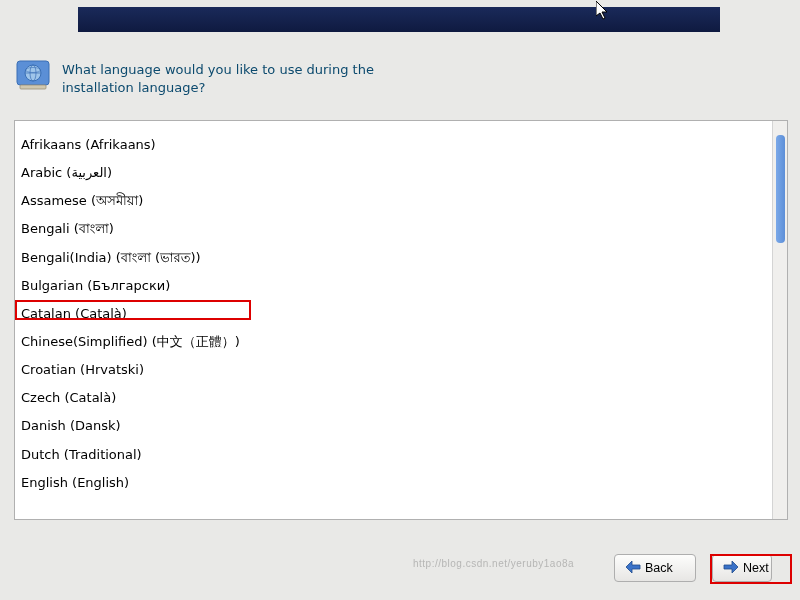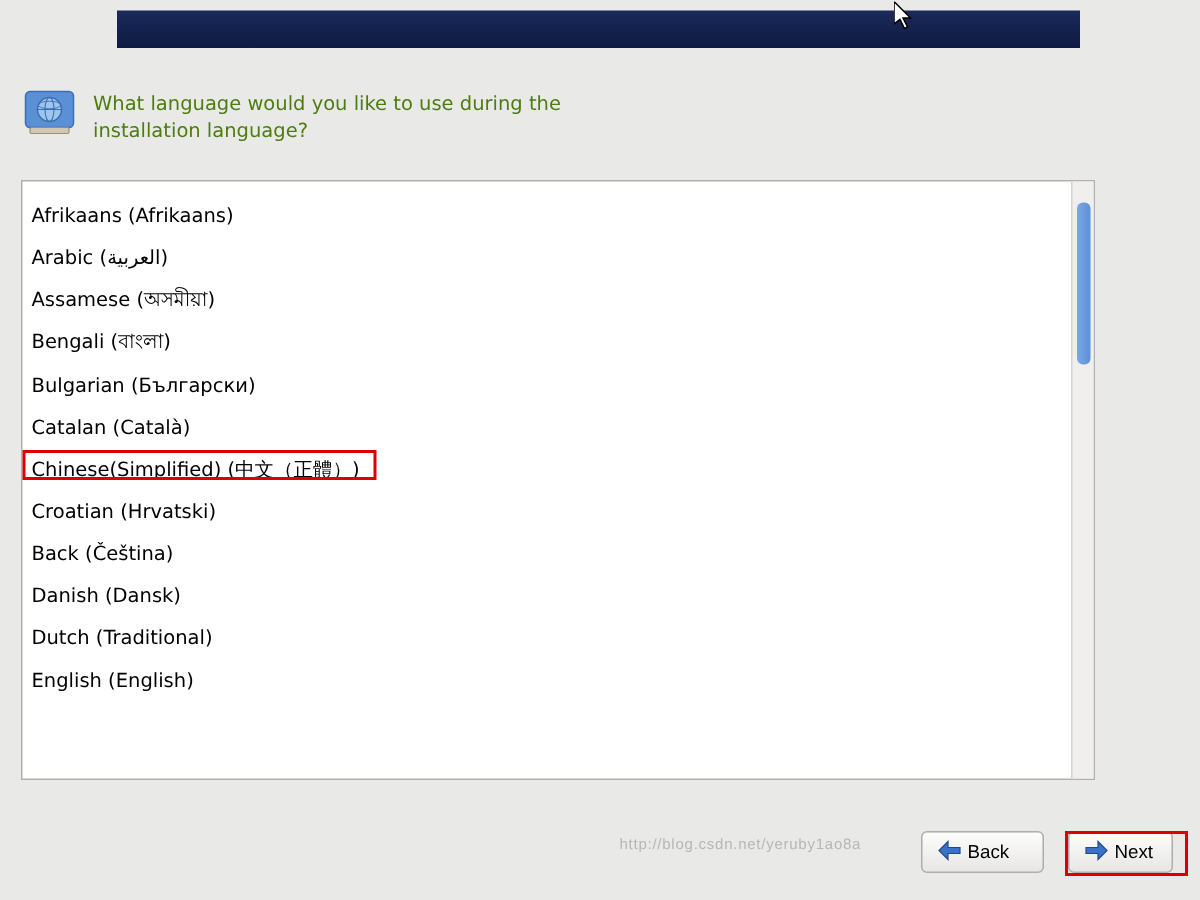--- a/index.html
+++ b/index.html
@@ -25,28 +25,28 @@
       top: 58px;
       left: 16px;
       width: 34px;
       height: 34px;
     }
     .question-text {
       position: absolute;
       top: 61px;
       left: 62px;
       font-size: 13px;
-      color: #4d7c0f;
+      color: #0c4a6e;
       line-height: 1.4;
     }
     .list-container {
       position: absolute;
       top: 120px;
       left: 14px;
-      width: 716px;
+      width: 774px;
       height: 400px;
       border: 1px solid #b0b0b0;
       background: #fff;
       display: flex;
     }
     .language-list {
       flex: 1;
       overflow: hidden;
       padding-top: 10px;
     }
@@ -109,21 +109,21 @@
       background: linear-gradient(180deg, #fdfdfc, #e7e6e4);
       border: 1px solid #aeaeae;
       border-radius: 4px;
       font-size: 12.5px;
       display: inline-flex;
       align-items: center;
       gap: 4px;
       cursor: pointer;
     }
     .btn-back { left: 614px; width: 82px; }
-    .btn-next { left: 712px; width: 70px; }
+    .btn-next { left: 712px; width: 60px; }
     .arrow-left, .arrow-right {
       display: inline-block;
     }
     .cursor {
       position: absolute;
       top: 1px;
       left: 596px;
       z-index: 100;
     }
     .watermark {
@@ -163,25 +163,26 @@
   <span>What language would you like to use during the</span><br>
   <span>installation language?</span>
 </div>
 
 <div class="list-container">
   <div class="language-list" id="lang-list">
       <div class="lang-item">Afrikaans (Afrikaans)</div>
       <div class="lang-item">Arabic (العربية)</div>
       <div class="lang-item">Assamese (অসমীয়া)</div>
       <div class="lang-item">Bengali (বাংলা)</div>
+      <div class="lang-item">Bengali(India) (বাংলা (ভারত))</div>
       <div class="lang-item">Bulgarian (Български)</div>
       <div class="lang-item">Catalan (Català)</div>
       <div class="lang-item">Chinese(Simplified) (中文（正體）)</div>
       <div class="lang-item">Croatian (Hrvatski)</div>
-      <div class="lang-item">Back (Čeština)</div>
+      <div class="lang-item">Czech (Català)</div>
       <div class="lang-item">Danish (Dansk)</div>
       <div class="lang-item">Dutch (Traditional)</div>
       <div class="lang-item">English (English)</div>
     </div>
   <div class="scrollbar">
     <div class="scroll-thumb"></div>
   </div>
 </div>
 
 <div class="highlight-box highlight-selected"></div>

